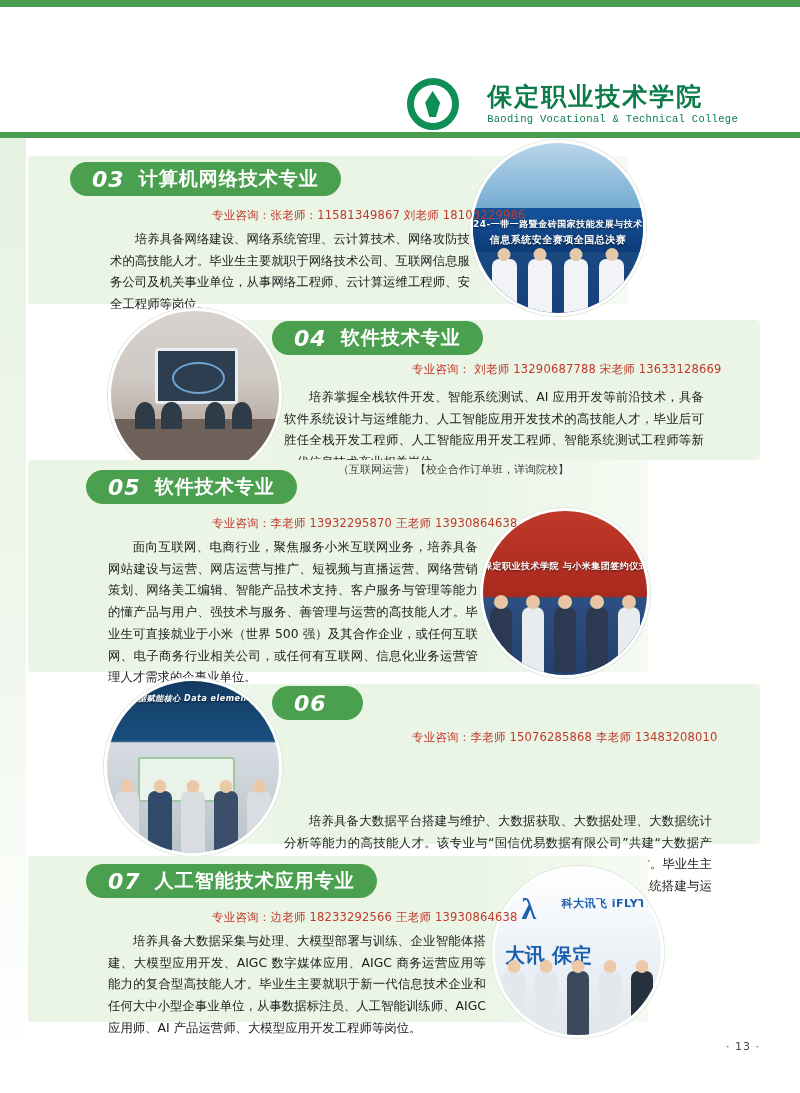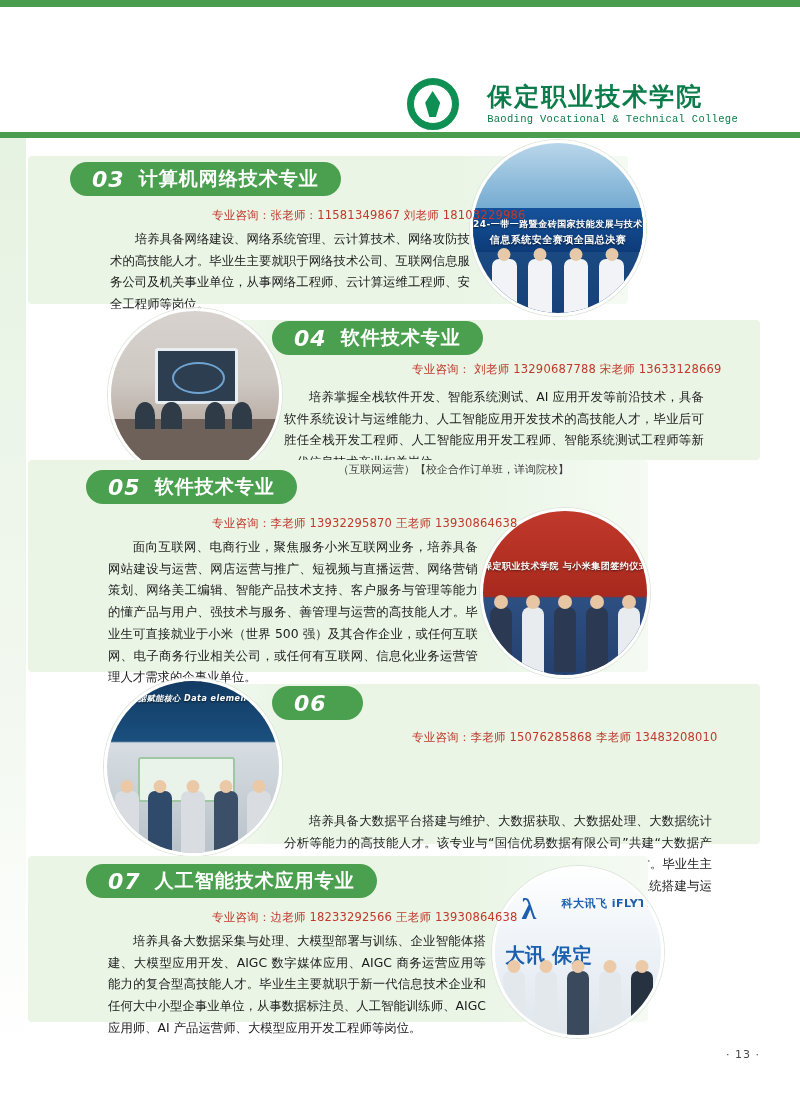--- a/index.html
+++ b/index.html
@@ -214,21 +214,21 @@
   .p07 .logoX { position:absolute; left:16%; top:14%; font-size:30px; color:#1b5fae; font-weight:bold; font-family:"Liberation Serif", serif;}
   .p07 .bigcn { position:absolute; left:6%; top:44%; font-size:20px; color:#1b5fae; font-weight:bold;}
   .p07 .row { position:absolute; left:2%; right:2%; bottom:0; height:46%; display:flex; justify-content:space-around; align-items:flex-end;}
   .p07 .m { width:14%; height:84%; background:#e3e8ed; border-radius:7px 7px 0 0; position:relative;}
   .p07 .m:nth-child(3){background:#3a4a5c;} .p07 .m:nth-child(5){background:#26323f;}
   .p07 .m:before{ content:""; position:absolute; left:50%; top:-11px; transform:translateX(-50%); width:13px;height:13px;border-radius:50%;background:#edcaa7;}
 
   .page-num {
     position: absolute;
     right: 40px;
-    bottom: 32px;
+    bottom: 40px;
     font-size: 11px;
     color: #4a4a4a;
     letter-spacing: 1px;
   }
 </style>
 </head>
 <body>
 
 <div class="rail-top a"></div>
 <div class="rail-top b"></div>

